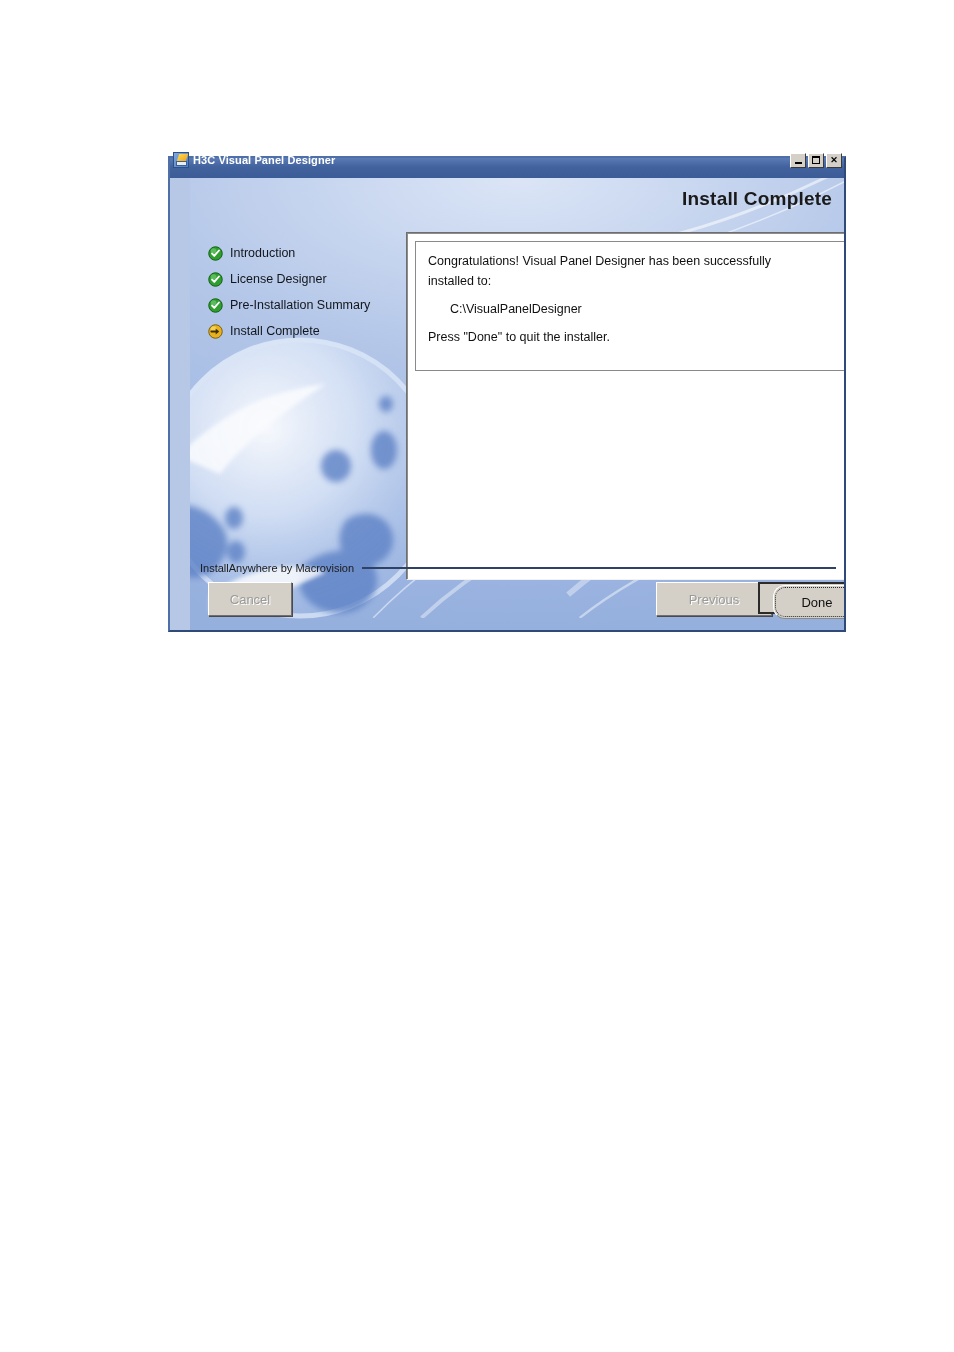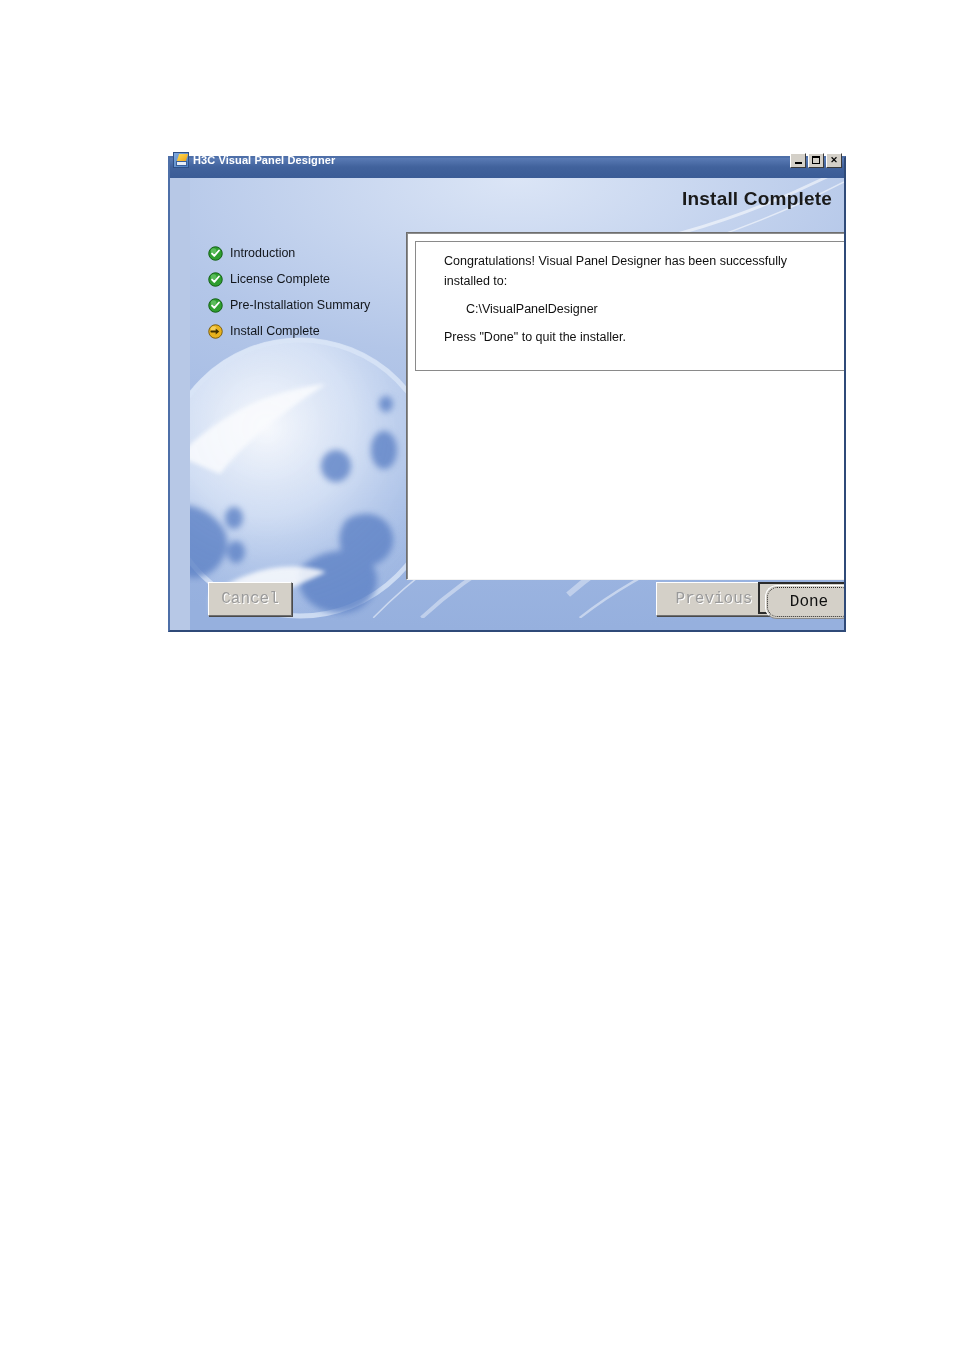--- a/index.html
+++ b/index.html
@@ -206,21 +206,21 @@
   }
   .content-inner {
     position: absolute;
     left: 8px;
     top: 8px;
     right: 9px;
     height: 130px;
     background: #ffffff;
     border: 1px solid #8a8a8a;
     box-sizing: border-box;
-    padding: 9px 10px 0 28px;
+    padding: 9px 10px 0 12px;
     overflow: hidden;
   }
   .msg-line {
     font-size: 12.5px;
     color: #101010;
     line-height: 20px;
     white-space: pre;
   }
   .msg-line.indent {
     padding-left: 22px;
@@ -264,22 +264,22 @@
     top: 26px;
     height: 32px;
   }
   .btn {
     position: absolute;
     height: 26px;
     box-sizing: border-box;
     background: #d4d0c8;
     border: 1px solid;
     border-color: #ffffff #707070 #707070 #ffffff;
-    font-family: Liberation Mono, monospace;
-    font-size: 16px;
+    font-family: Liberation Sans, sans-serif;
+    font-size: 13px;
     color: #101010;
     cursor: default;
     padding: 16px;
     display: flex;
     align-items: center;
     justify-content: center;
     box-shadow: 1px 1px 0 #4a4a4a;
   }
   .btn.disabled {
     color: #9a9a9a;
@@ -292,21 +292,21 @@
     left: 568px;
     width: 94px;
     height: 32px;
     box-sizing: border-box;
     border: 2px solid #2b2b2b;
     background: #d4d0c8;
     padding: 1px;
   }
   .btn-done {
     position: relative;
-    left: 4px; top: 0;
+    left: 12px; top: 0;
     width: 100%;
     height: 100%;
     box-shadow: none;
     border-color: #ffffff #8a8a8a #8a8a8a #ffffff;
     outline: 1px dotted #2b2b2b;
     outline-offset: -3px;
     border-radius: 12px;
   }
 </style>
 </head>
@@ -387,21 +387,21 @@
           <path d="M4.3,8.1 L6.7,10.6 L11.7,4.8" fill="none" stroke="#ffffff" stroke-width="2" stroke-linecap="round" stroke-linejoin="round"></path>
         </svg>
         <span class="step-label">Introduction</span>
       </li>
       <li class="step">
         <svg class="step-icon" viewBox="0 0 16 16">
           <circle cx="8" cy="8" r="7.2" fill="#2f9e2f" stroke="#0f5c0f" stroke-width="1"></circle>
           <circle cx="6" cy="5.4" r="3" fill="#7fd67f" opacity="0.55"></circle>
           <path d="M4.3,8.1 L6.7,10.6 L11.7,4.8" fill="none" stroke="#ffffff" stroke-width="2" stroke-linecap="round" stroke-linejoin="round"></path>
         </svg>
-        <span class="step-label">License Complete</span>
+        <span class="step-label">License Designer</span>
       </li>
       <li class="step">
         <svg class="step-icon" viewBox="0 0 16 16">
           <circle cx="8" cy="8" r="7.2" fill="#2f9e2f" stroke="#0f5c0f" stroke-width="1"></circle>
           <circle cx="6" cy="5.4" r="3" fill="#7fd67f" opacity="0.55"></circle>
           <path d="M4.3,8.1 L6.7,10.6 L11.7,4.8" fill="none" stroke="#ffffff" stroke-width="2" stroke-linecap="round" stroke-linejoin="round"></path>
         </svg>
         <span class="step-label">Pre-Installation Summary</span>
       </li>
       <li class="step">
@@ -420,20 +420,24 @@
         <div class="msg-line">Congratulations! Visual Panel Designer has been successfully</div>
         <div class="msg-line">installed to:</div>
         <div class="msg-line spacer"></div>
         <div class="msg-line indent">C:\VisualPanelDesigner</div>
         <div class="msg-line spacer"></div>
         <div class="msg-line">Press "Done" to quit the installer.</div>
       </div>
     </div>
 
     <div class="footer">
+      <div class="brand-row">
+        <span class="brand-text">InstallAnywhere by Macrovision</span>
+        <span class="brand-rule"></span>
+      </div>
       <div class="buttons-row">
         <button class="btn btn-cancel disabled" disabled="">Cancel</button>
         <button class="btn btn-previous disabled" disabled="">Previous</button>
         <div class="btn-done-wrap">
           <button class="btn btn-done">Done</button>
         </div>
       </div>
     </div>
 
   </div>

